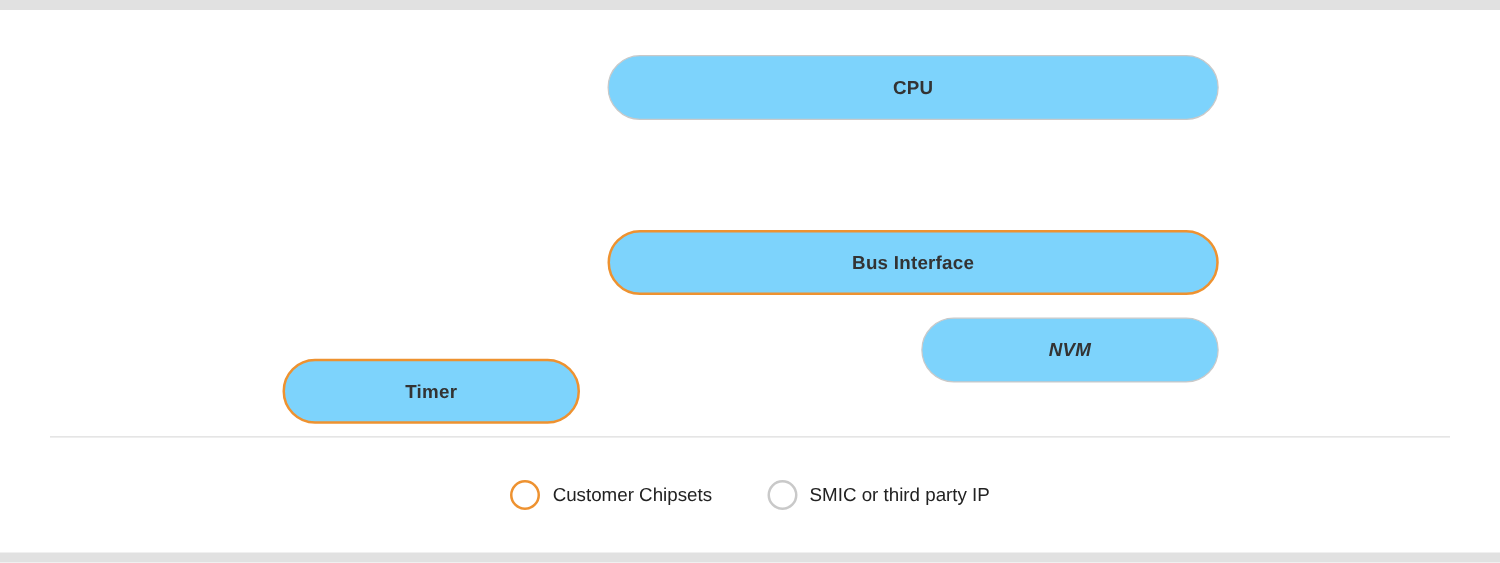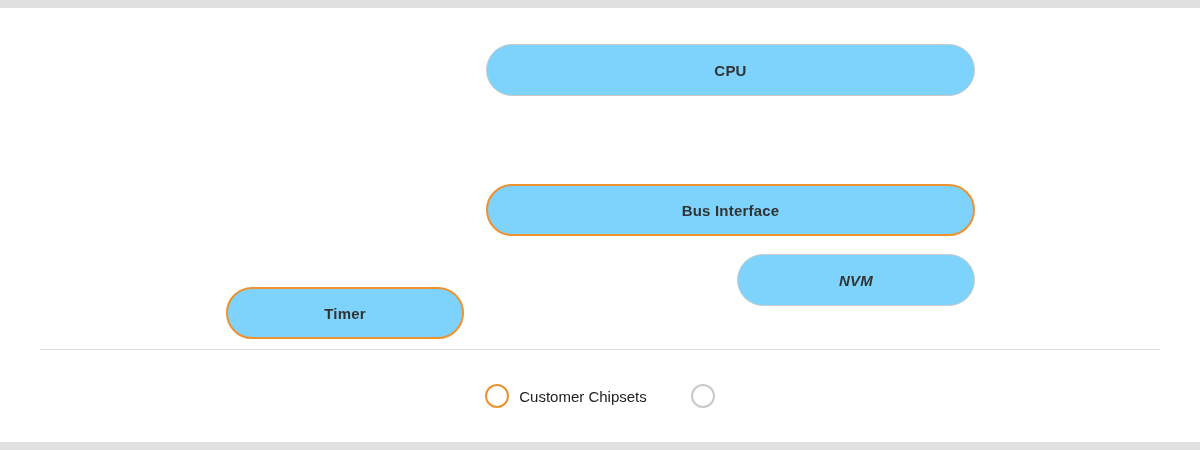--- a/index.html
+++ b/index.html
@@ -127,16 +127,17 @@
 
   <div class="divider"></div>
 
   <div class="legend">
     <div class="legend-item">
       <span class="legend-dot orange"></span>
       <span>Customer Chipsets</span>
     </div>
     <div class="legend-item">
       <span class="legend-dot gray"></span>
+      <span>SMIC or third party IP</span>
     </div>
   </div>
 
 </div>
 
 </body></html>

